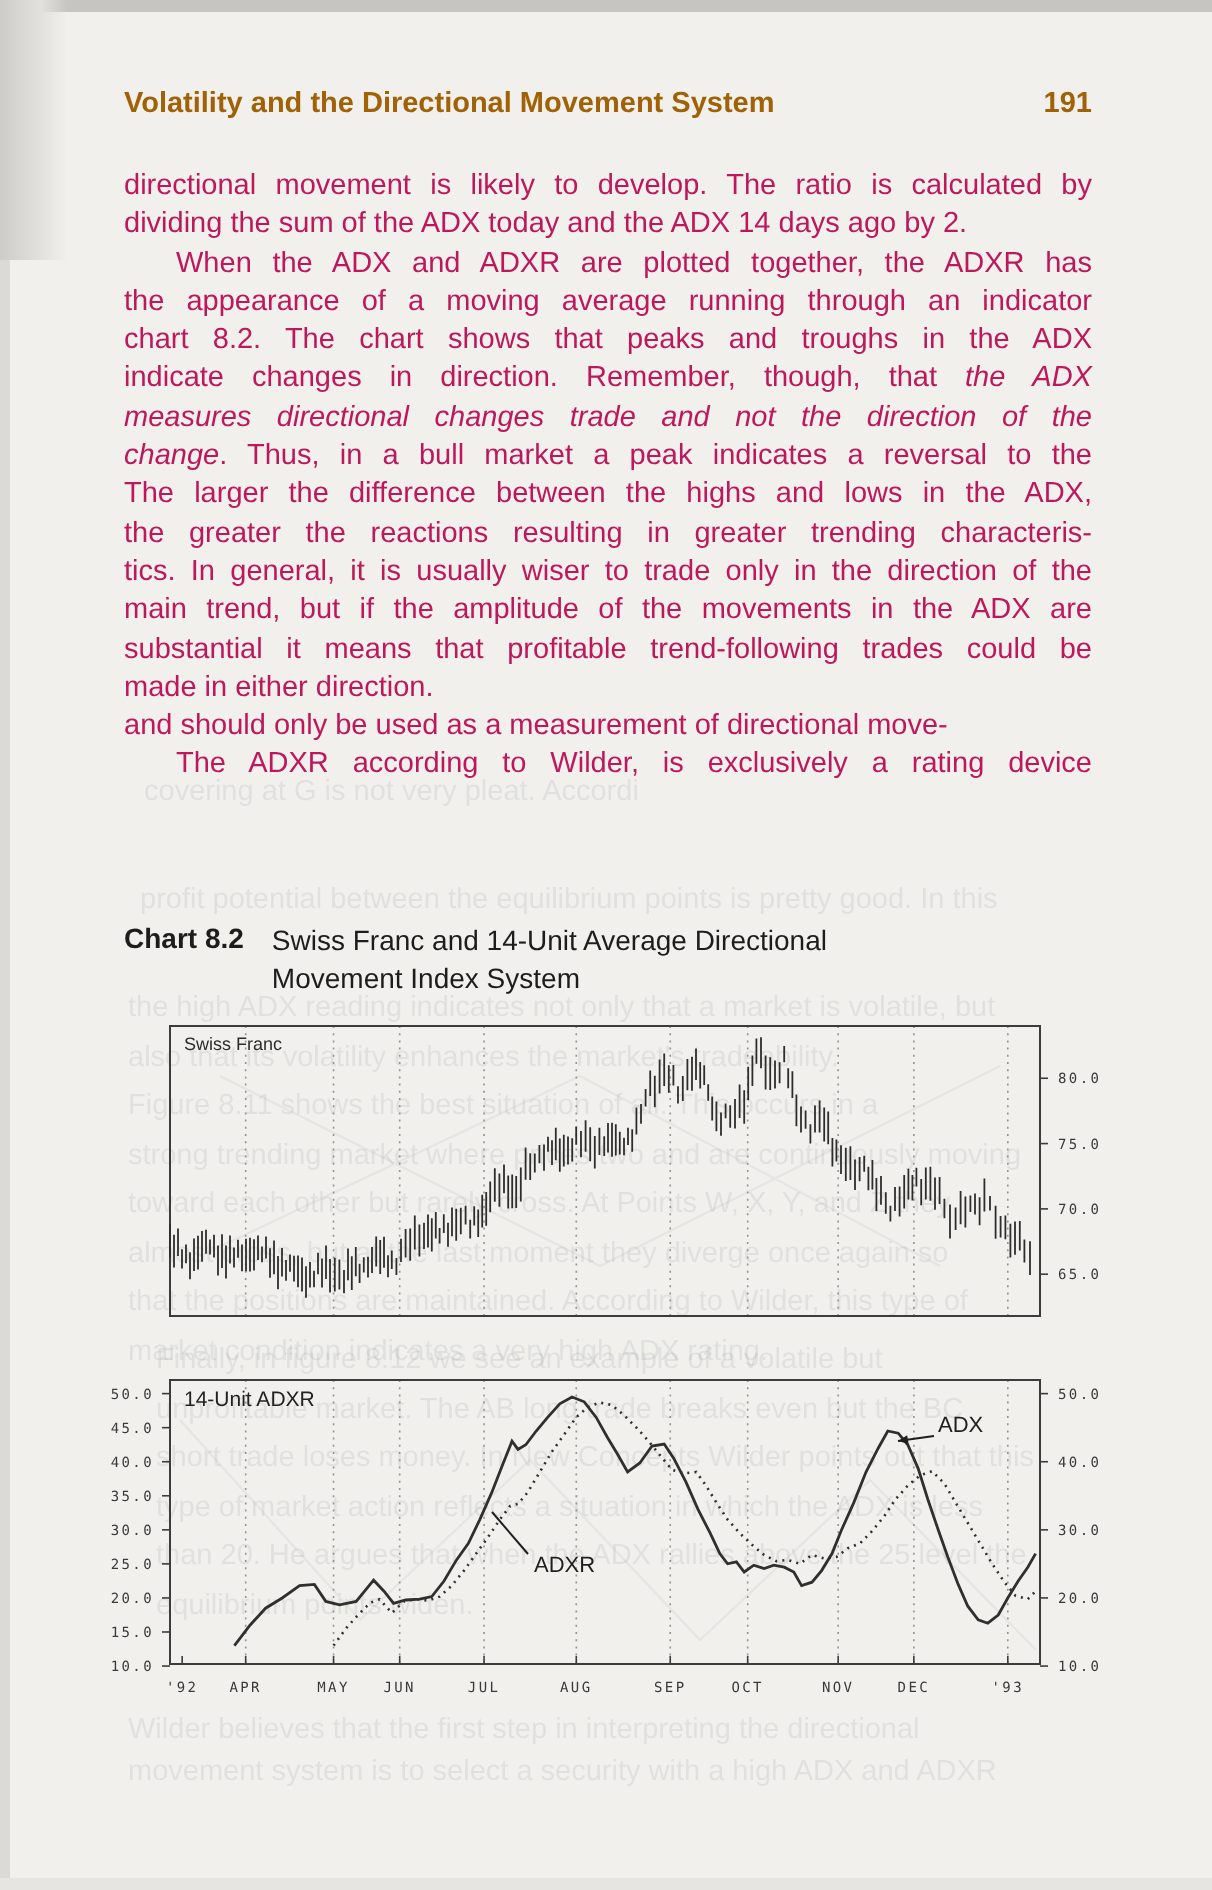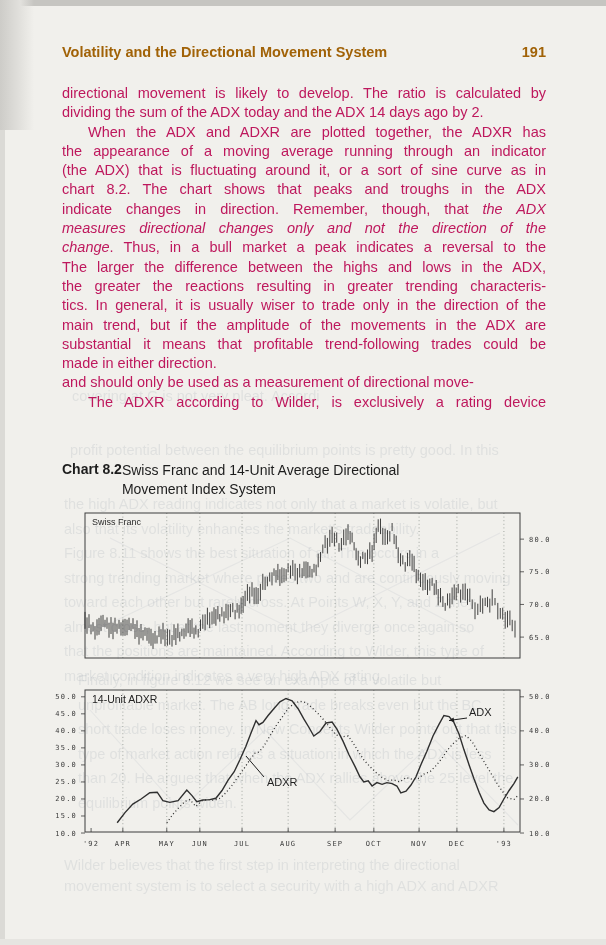--- a/index.html
+++ b/index.html
@@ -10,21 +10,21 @@
         background:linear-gradient(90deg,#cdccc8 0%,#e2e1dd 60%,rgba(226,225,221,0) 100%);}
   .scan-left{position:absolute;left:0;top:0;width:5px;height:945px;background:#dbdad6;}
   .scan-bottom{position:absolute;left:0;top:939px;width:606px;height:6px;background:#e6e5e1;}
   .header{position:absolute;left:62px;top:44px;width:484px;display:flex;
         justify-content:space-between;font-weight:bold;font-size:14.5px;color:#a16207;}
   .body-text{position:absolute;left:62px;top:84px;width:484px;font-size:14.5px;color:#be185d;}
   .bline{height:19.3px;line-height:19.3px;text-align:justify;text-align-last:justify;overflow:visible;}
   .bline.last{text-align-last:left;}
   .bline.ind{text-indent:26px;}
   .it{font-style:italic;}
-  .caption{position:absolute;left:62px;top:461px;display:flex;font-size:14px;color:#1d1d1d;}
+  .caption{position:absolute;left:62px;top:461px;display:flex;gap:14px;font-size:14px;color:#1d1d1d;}
   .caption-label{font-weight:bold;white-space:nowrap;}
   .caption-text{line-height:19px;}
   .ghost-layer{position:absolute;left:0;top:0;width:555px;height:945px;pointer-events:none;}
   .ghost{position:absolute;color:#86929e;opacity:.16;font-size:14.5px;white-space:nowrap;}
   svg.chart{position:absolute;overflow:visible;}
 </style>
 </head>
 <body>
 
 <div class="page">
@@ -67,24 +67,23 @@
   <div class="header">
     <span>Volatility and the Directional Movement System</span>
     <span>191</span>
   </div>
 
   <div class="body-text" id="body-text">
       <div class="bline"><span>directional movement is likely to develop. The ratio is calculated by</span></div>
       <div class="bline last"><span>dividing the sum of the ADX today and the ADX 14 days ago by 2.</span></div>
       <div class="bline ind"><span>When the ADX and ADXR are plotted together, the ADXR has</span></div>
       <div class="bline"><span>the appearance of a moving average running through an indicator</span></div>
-      <div class="bline"><span>(the ADX) that is fluctuating around it, or a sort of sine curve as in</span></div>
       <div class="bline"><span>chart 8.2. The chart shows that peaks and troughs in the ADX</span></div>
       <div class="bline"><span>indicate changes in direction. Remember, though, that </span><span class="it">the ADX</span></div>
-      <div class="bline"><span class="it">measures directional changes only and not the direction of the</span></div>
+      <div class="bline"><span class="it">measures directional changes trade and not the direction of the</span></div>
       <div class="bline"><span class="it">change</span><span>. Thus, in a bull market a peak indicates a reversal to the</span></div>
       <div class="bline"><span>The larger the difference between the highs and lows in the ADX,</span></div>
       <div class="bline"><span>the greater the reactions resulting in greater trending characteris-</span></div>
       <div class="bline"><span>tics. In general, it is usually wiser to trade only in the direction of the</span></div>
       <div class="bline"><span>main trend, but if the amplitude of the movements in the ADX are</span></div>
       <div class="bline"><span>substantial it means that profitable trend-following trades could be</span></div>
       <div class="bline last"><span>made in either direction.</span></div>
       <div class="bline last"><span>and should only be used as a measurement of directional move-</span></div>
       <div class="bline ind"><span>The ADXR according to Wilder, is exclusively a rating device</span></div>
     </div>

